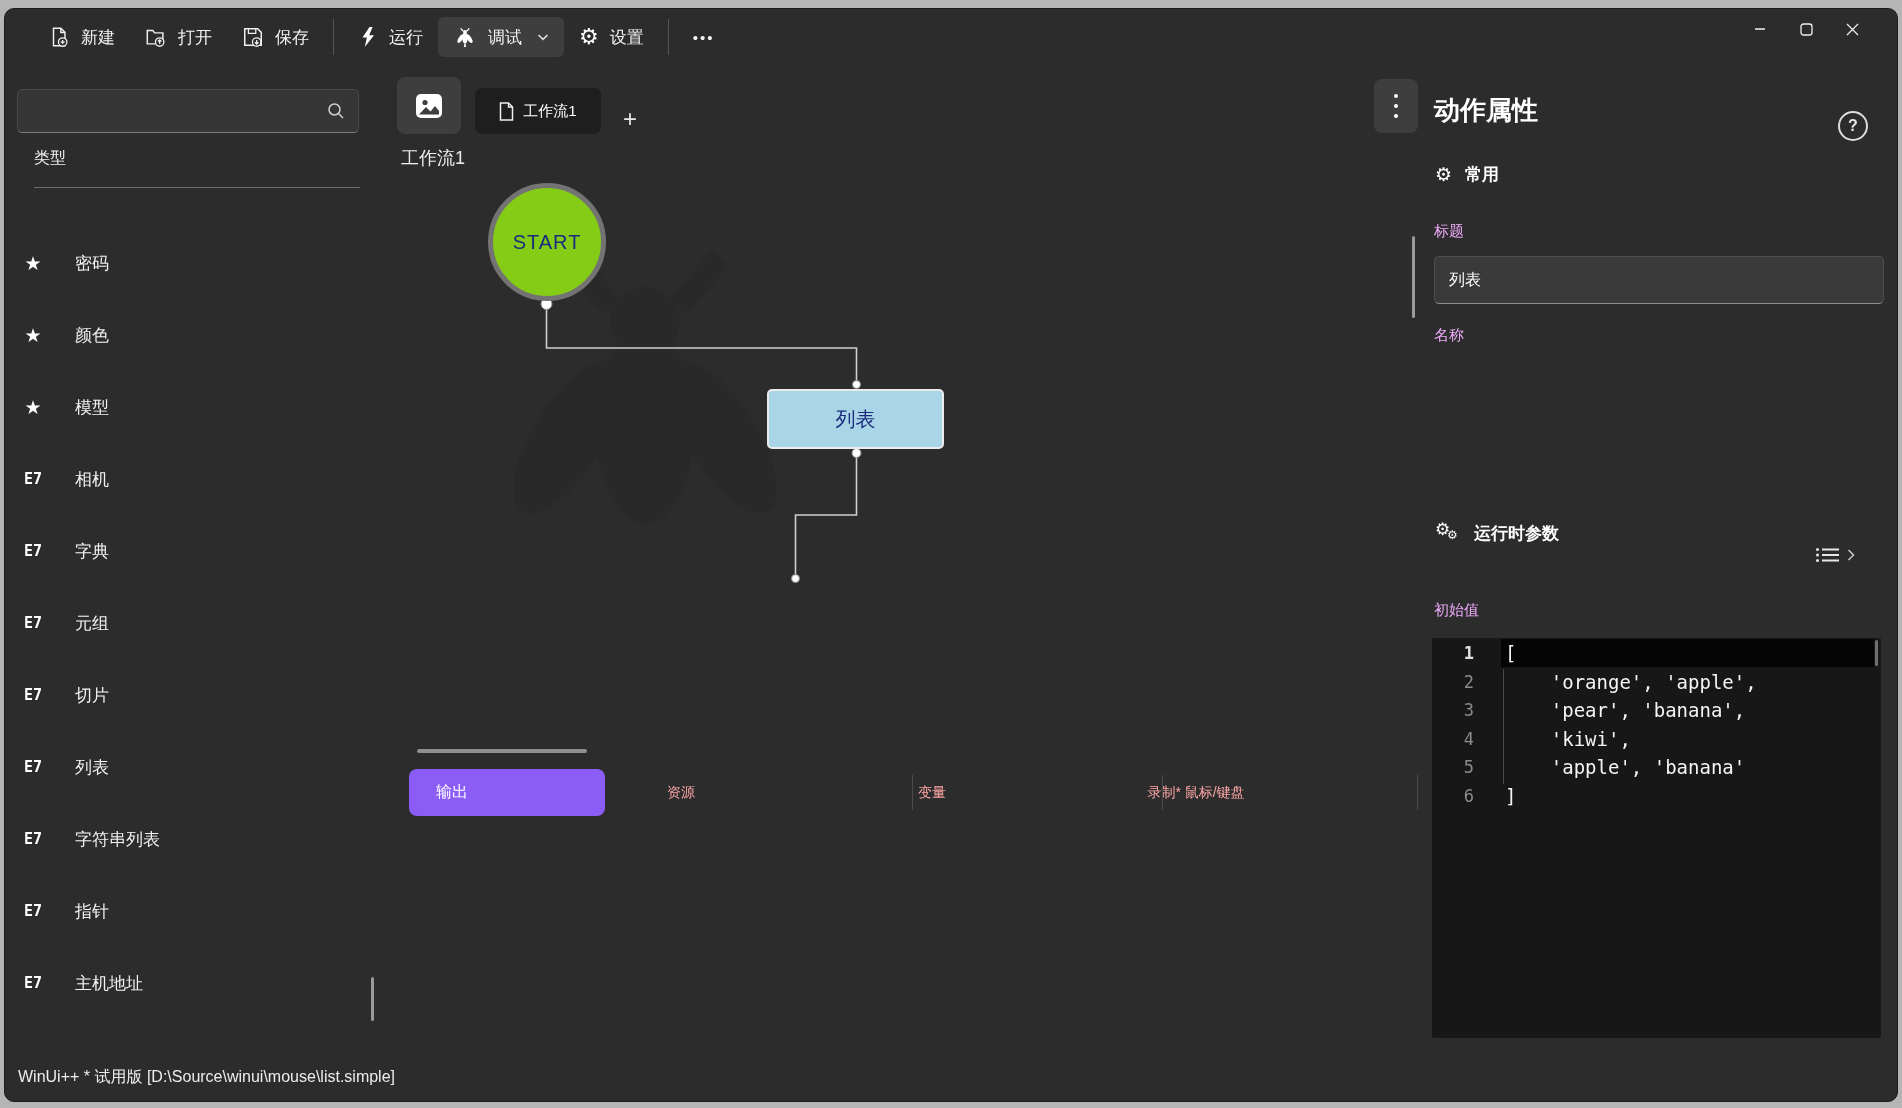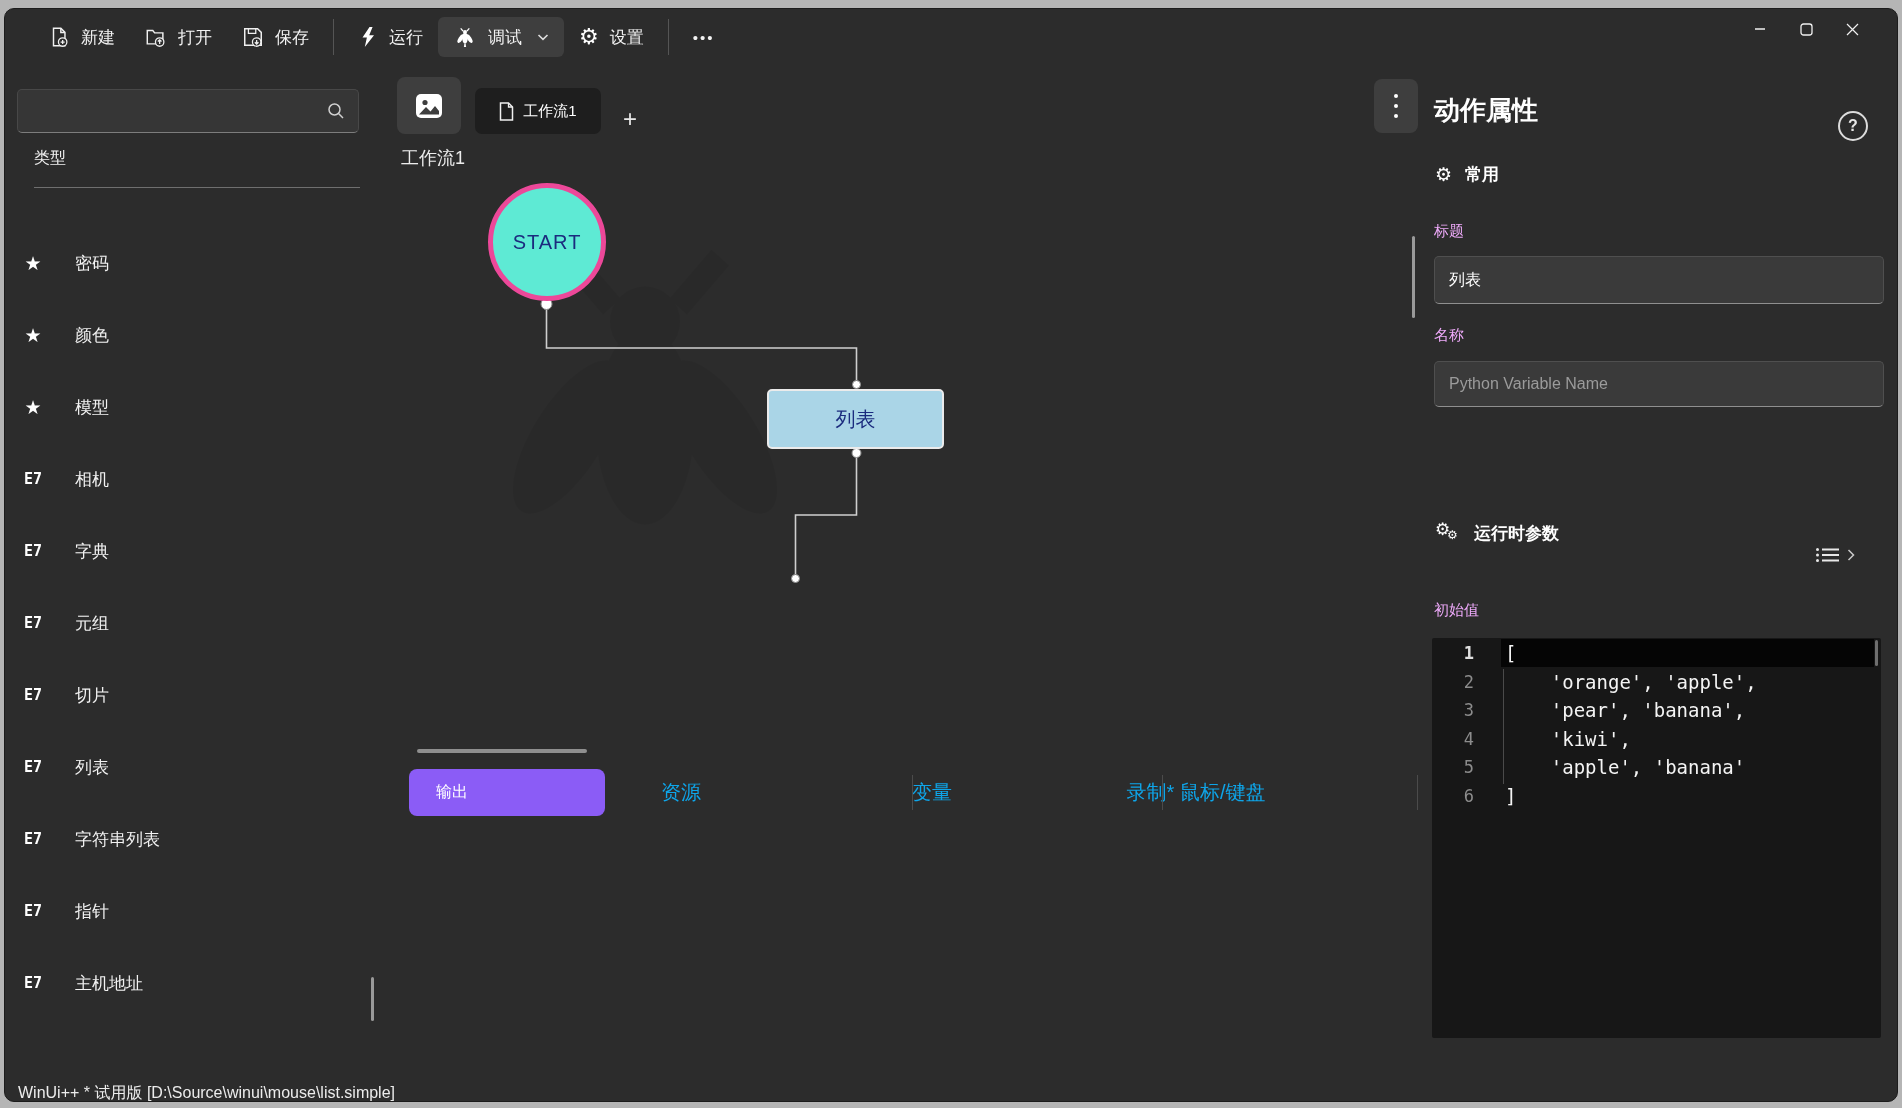--- a/index.html
+++ b/index.html
@@ -37,35 +37,35 @@
   .img-btn { position:absolute; left:392px; top:68px; width:64px; height:57px; background:#3e3e3e; border-radius:8px; display:flex; align-items:center; justify-content:center; }
   .flow-tab { position:absolute; left:470px; top:79px; width:126px; height:46px; background:#1e1e1e; border-radius:7px; display:flex; align-items:center; justify-content:center; gap:9px; }
   .flow-tab .lbl { font-size:15px; color:#fff; }
   .plus-btn { position:absolute; left:608px; top:93px; width:34px; height:34px; display:flex; align-items:center; justify-content:center; font-size:24px; font-weight:300; color:#e8e8e8; }
   .canvas-title { position:absolute; left:396px; top:137px; font-size:18px; color:#ececec; }
   .kebab-btn { position:absolute; left:1369px; top:70px; width:44px; height:54px; background:#3e3e3e; border-radius:8px; display:flex; flex-direction:column; align-items:center; justify-content:center; gap:6px; }
   .kebab-btn i { width:4px; height:4px; border-radius:50%; background:#fff; }
 
   
   .watermark { position:absolute; left:430px; top:130px; opacity:0.05; }
-  .node-start { position:absolute; left:483px; top:174px; width:118px; height:118px; border-radius:50%; background:#5eead4; border:5px solid #ec4899; display:flex; align-items:center; justify-content:center; font-size:20px; letter-spacing:1px; color:#1b2b7e; }
+  .node-start { position:absolute; left:483px; top:174px; width:118px; height:118px; border-radius:50%; background:#84cc16; border:5px solid #737373; display:flex; align-items:center; justify-content:center; font-size:20px; letter-spacing:1px; color:#1b2b7e; }
   .node-list { position:absolute; left:762px; top:380px; width:177px; height:60px; background:#aad5e7; border:2px solid #ebebeb; border-radius:5px; display:flex; align-items:center; justify-content:center; font-size:20px; color:#1b2b7e; }
   .node-end { position:absolute; left:702px; top:577px; width:179px; height:62px; background:#edf9f3; border:2px solid #d4dad7; border-radius:7px; display:flex; align-items:center; justify-content:center; font-size:20px; color:#1b2b7e; }
   .connectors { position:absolute; left:0; top:0; pointer-events:none; }
   .hscroll { position:absolute; left:412px; top:740px; width:170px; height:4px; background:#8f8f8f; border-radius:2px; }
 
   
   .tab-output { position:absolute; left:404px; top:760px; width:196px; height:47px; background:#8b5cf6; border-radius:8px; display:flex; align-items:center; padding-left:27px; font-size:16px; color:#fff; }
-  .btab { position:absolute; top:760px; height:47px; display:flex; align-items:center; justify-content:center; font-size:20px; color:#0ea5e9; }
+  .btab { position:absolute; top:760px; height:47px; display:flex; align-items:center; justify-content:center; font-size:14px; color:#fca5a5; }
   .btab.res { left:600px; width:152px; }
   .btab.vars { left:851px; width:152px; }
   .btab.rec { left:1081px; width:220px; }
   .bsep { position:absolute; top:766px; width:1px; height:35px; background:#4b4b4b; }
 
-  .statusbar { position:absolute; left:13px; top:1058px; font-size:16px; color:#ececec;margin-top:16px; }
+  .statusbar { position:absolute; left:13px; top:1058px; font-size:16px; color:#ececec; }
 
   
   .prop-title { position:absolute; left:1429px; top:84px; font-size:26px; font-weight:600; color:#fff; }
   .help-btn { position:absolute; left:1833px; top:102px; width:30px; height:30px; border:2px solid #dcdcdc; border-radius:50%; display:flex; align-items:center; justify-content:center; font-size:16px; font-weight:700; color:#e8e8e8; }
   .sec-row { position:absolute; display:flex; align-items:center; gap:13px; font-size:17px; font-weight:600; color:#fff; }
   .gear1 { font-size:19px; line-height:1; color:#fff; }
   .gear2 { position:relative; width:26px; height:24px; }
   .gear2 .g-big { position:absolute; left:0; top:-2px; font-size:17px; color:#fff; }
   .gear2 .g-sml { position:absolute; left:12px; top:7px; font-size:12px; color:#fff; }
   .field-label { position:absolute; left:1429px; font-size:15px; color:#f0abfc; }
@@ -320,21 +320,20 @@
   </div>
 
   <div class="sec-row" style="left:1430px; top:154px;">
     <span class="gear1">⚙</span>
     <span>常用</span>
   </div>
 
   <div class="field-label" style="top:213px;">标题</div>
   <input class="prop-input" style="top: 247px; height: 48px;" type="text" value="列表">
   <div class="field-label" style="top:317px;">名称</div>
-  <input class="prop-input" style="top: 352px; height: 46px;" type="text" placeholder="Python Variable Name">
   <div class="panel-scroll"></div>
 
   <div class="sec-row" style="left:1430px; top:512px;">
     <span class="gear2">
         <span class="g-big">⚙</span>
         <span class="g-sml">⚙</span>
       </span>
     <span>运行时参数</span>
   </div>
   <div class="list-exp">

